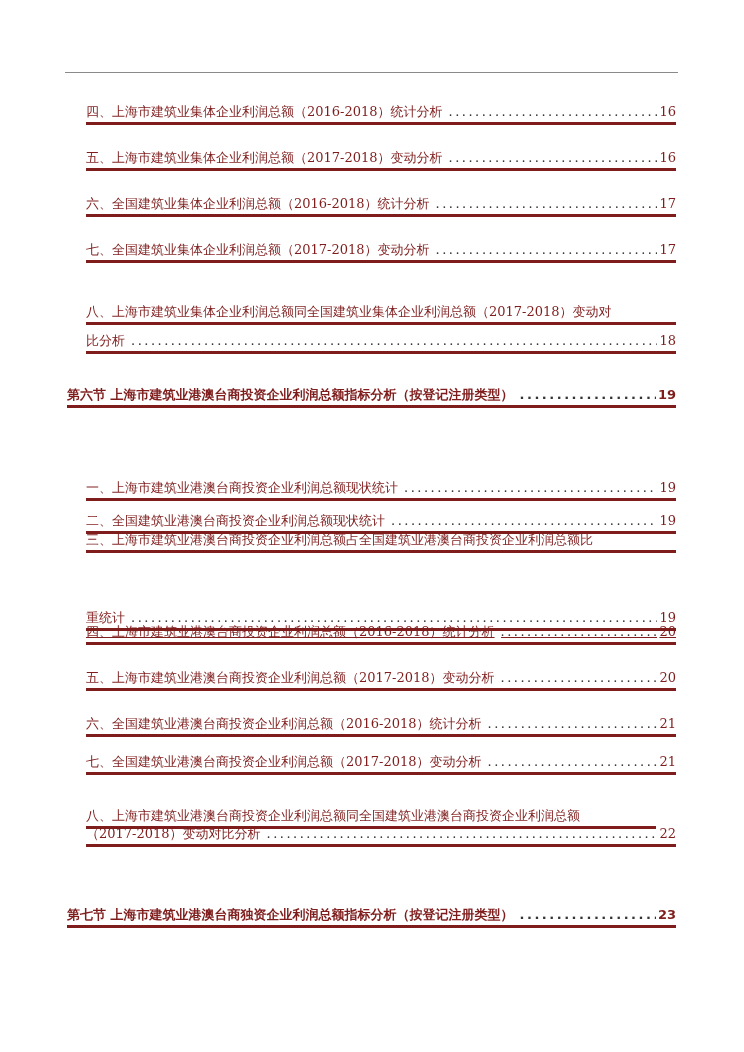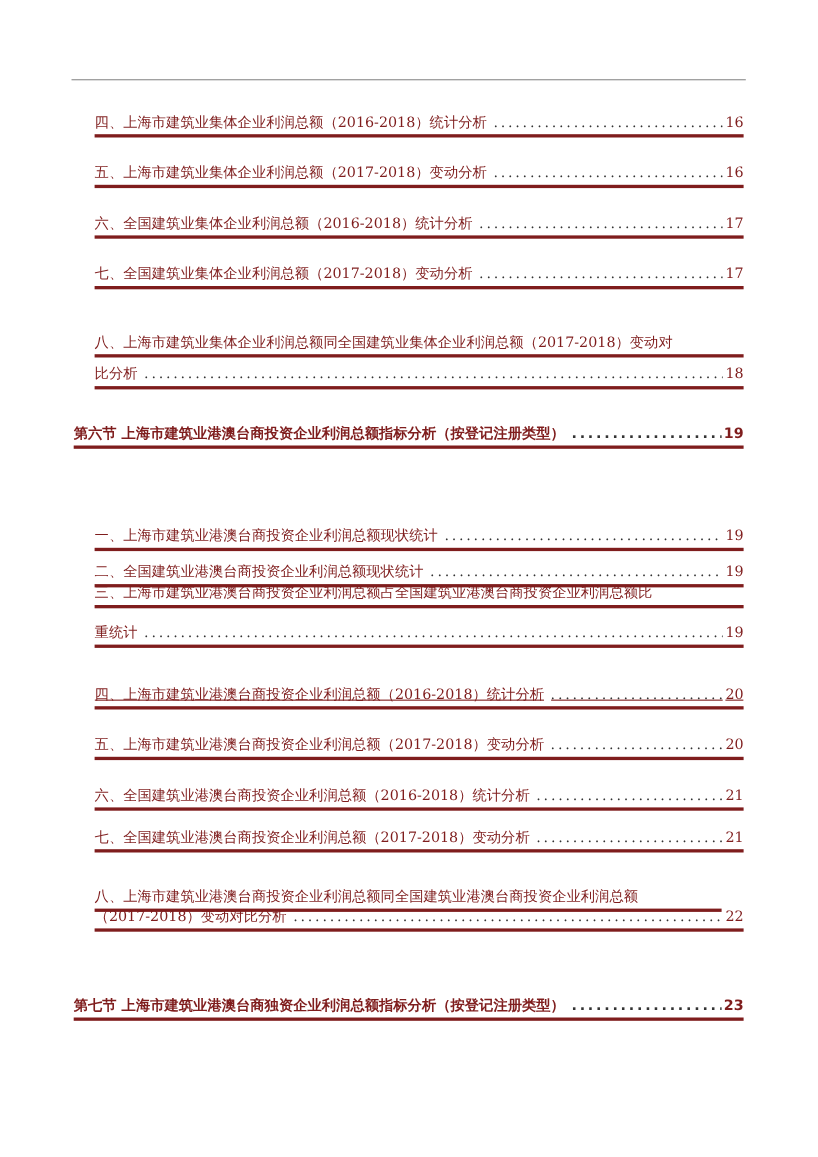--- a/index.html
+++ b/index.html
@@ -103,21 +103,21 @@
 
 <a class="toc-line level2" style="top:486px;margin-top:27px;">
   <span class="title">二、全国建筑业港澳台商投资企业利润总额现状统计</span>
   <span class="leader"></span>
   <span class="page">19</span>
 </a>
 
 <a class="toc-line level2" style="top:532px;">
   <span class="title">三、上海市建筑业港澳台商投资企业利润总额占全国建筑业港澳台商投资企业利润总额比</span>
 </a>
-<a class="toc-line level2" style="top:568px;">
+<a class="toc-line level2" style="top:610px;">
   <span class="title">重统计</span>
   <span class="leader"></span>
   <span class="page">19</span>
 </a>
 
 <a class="toc-line level2" style="top:624px;text-decoration:underline;">
   <span class="title">四、上海市建筑业港澳台商投资企业利润总额（2016-2018）统计分析</span>
   <span class="leader"></span>
   <span class="page">20</span>
 </a>

